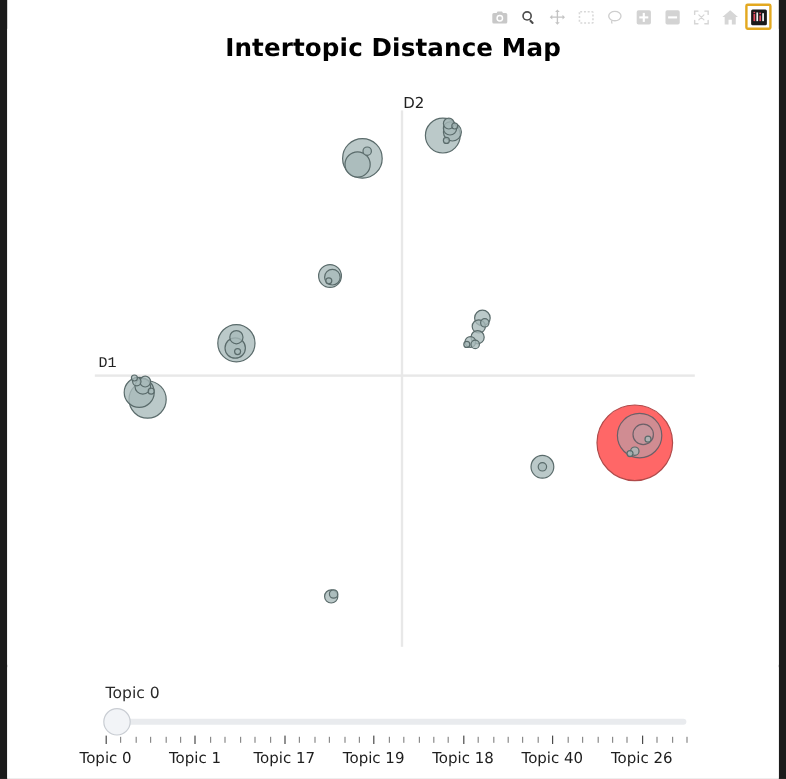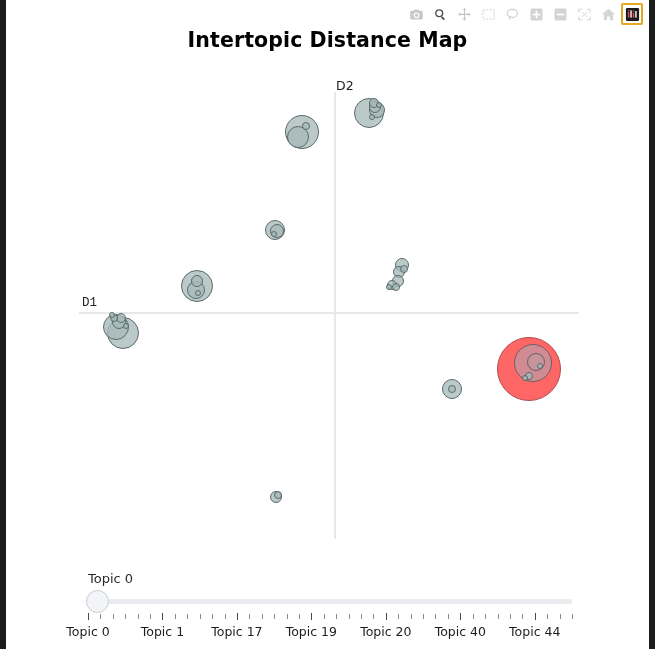--- a/index.html
+++ b/index.html
@@ -334,19 +334,19 @@
         <div class="tick" style="left: 446.769px;"></div>
         <div class="tick minor" style="left: 459.179px;"></div>
         <div class="tick minor" style="left: 471.59px;"></div>
         <div class="tick minor" style="left: 484px;"></div>
       </div>
     <div id="slider-labels">
         <div class="slabel" style="left: 82px;">Topic 0</div>
         <div class="slabel" style="left: 156.462px;">Topic 1</div>
         <div class="slabel" style="left: 230.923px;">Topic 17</div>
         <div class="slabel" style="left: 305.385px;">Topic 19</div>
-        <div class="slabel" style="left: 379.846px;">Topic 20</div>
+        <div class="slabel" style="left: 379.846px;">Topic 18</div>
         <div class="slabel" style="left: 454.308px;">Topic 40</div>
-        <div class="slabel" style="left: 528.769px;">Topic 44</div>
+        <div class="slabel" style="left: 528.769px;">Topic 26</div>
       </div>
   </div>
 
 </div>
 
 </body></html>

